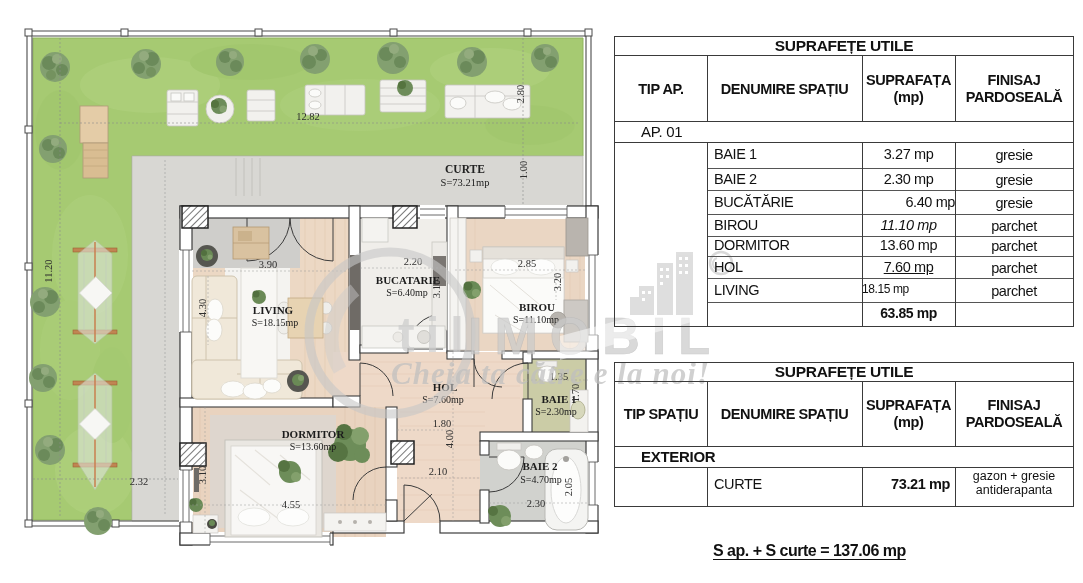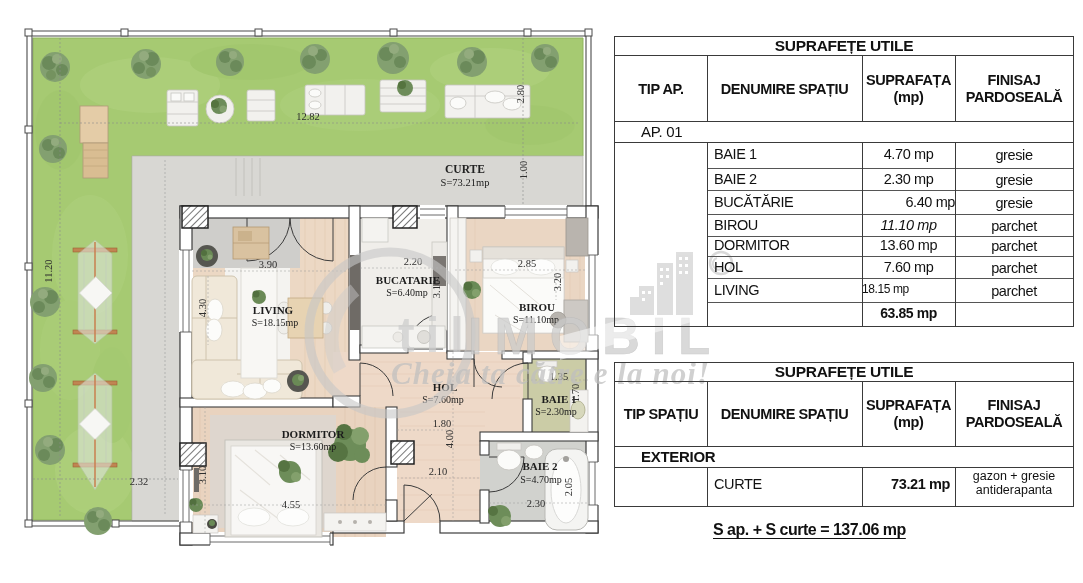--- a/index.html
+++ b/index.html
@@ -734,36 +734,36 @@
   <div class="abs" style="left:0;top:0;width:458px;height:18px;line-height:18px;text-align:center;font-size:15.5px;letter-spacing:-0.3px;font-weight:bold;color:#111;">SUPRAFEȚE UTILE</div>
 
   <div class="abs" style="left:0;top:44px;width:92px;text-align:center;font-size:14.5px;letter-spacing:-0.4px;font-weight:bold;color:#111;">TIP AP.</div>
   <div class="abs" style="left:92px;top:44px;width:155px;text-align:center;font-size:14.5px;letter-spacing:-0.4px;font-weight:bold;color:#111;">DENUMIRE SPAȚIU</div>
   <div class="abs" style="left:247px;top:35px;width:93px;text-align:center;font-size:14.5px;letter-spacing:-0.4px;font-weight:bold;color:#111;line-height:17px;">SUPRAFAȚA<br>(mp)</div>
   <div class="abs" style="left:340px;top:35px;width:118px;text-align:center;font-size:14.5px;letter-spacing:-0.4px;font-weight:bold;color:#111;line-height:17px;">FINISAJ<br>PARDOSEALĂ</div>
 
   <div class="abs" style="left:26px;top:86px;font-size:15px;letter-spacing:-0.3px;font-weight:normal;color:#111;">AP. 01</div>
 
   <div class="abs" style="left:99px;top:109px;font-size:14.5px;letter-spacing:-0.4px;color:#111;">BAIE 1</div>
-  <div class="abs" style="left:247px;top:109px;width:93px;text-align:center;font-size:14.5px;letter-spacing:-0.4px;color:#111;">4.70 mp</div>
+  <div class="abs" style="left:247px;top:109px;width:93px;text-align:center;font-size:14.5px;letter-spacing:-0.4px;color:#111;">3.27 mp</div>
   <div class="abs" style="left:340px;top:110px;width:118px;text-align:center;font-size:14.5px;letter-spacing:-0.4px;color:#111;">gresie</div>
   <div class="abs" style="left:99px;top:134px;font-size:14.5px;letter-spacing:-0.4px;color:#111;">BAIE 2</div>
   <div class="abs" style="left:247px;top:134px;width:93px;text-align:center;font-size:14.5px;letter-spacing:-0.4px;color:#111;">2.30 mp</div>
   <div class="abs" style="left:340px;top:135px;width:118px;text-align:center;font-size:14.5px;letter-spacing:-0.4px;color:#111;">gresie</div>
   <div class="abs" style="left:99px;top:157px;font-size:14.5px;letter-spacing:-0.4px;color:#111;">BUCĂTĂRIE</div>
   <div class="abs" style="left:247px;top:157px;width:93px;text-align:right;font-size:14.5px;letter-spacing:-0.4px;color:#111;">6.40 mp</div>
   <div class="abs" style="left:340px;top:158px;width:118px;text-align:center;font-size:14.5px;letter-spacing:-0.4px;color:#111;">gresie</div>
   <div class="abs" style="left:99px;top:180px;font-size:14.5px;letter-spacing:-0.4px;color:#111;">BIROU</div>
   <div class="abs" style="left:247px;top:180px;width:93px;text-align:center;font-size:14.5px;letter-spacing:-0.4px;color:#111;font-style:italic;">11.10 mp</div>
   <div class="abs" style="left:340px;top:181px;width:118px;text-align:center;font-size:14.5px;letter-spacing:-0.4px;color:#111;">parchet</div>
   <div class="abs" style="left:99px;top:200px;font-size:14.5px;letter-spacing:-0.4px;color:#111;">DORMITOR</div>
   <div class="abs" style="left:247px;top:200px;width:93px;text-align:center;font-size:14.5px;letter-spacing:-0.4px;color:#111;">13.60 mp</div>
   <div class="abs" style="left:340px;top:201px;width:118px;text-align:center;font-size:14.5px;letter-spacing:-0.4px;color:#111;">parchet</div>
   <div class="abs" style="left:99px;top:222px;font-size:14.5px;letter-spacing:-0.4px;color:#111;">HOL</div>
-  <div class="abs" style="left:247px;top:222px;width:93px;text-align:center;font-size:14.5px;letter-spacing:-0.4px;color:#111;">7.60 mp</div>
+  <div class="abs" style="left:247px;top:222px;width:93px;text-align:center;font-size:14.5px;letter-spacing:-0.4px;color:#111;text-decoration:underline;">7.60 mp</div>
   <div class="abs" style="left:340px;top:223px;width:118px;text-align:center;font-size:14.5px;letter-spacing:-0.4px;color:#111;">parchet</div>
   <div class="abs" style="left:99px;top:245px;font-size:14.5px;letter-spacing:-0.4px;color:#111;">LIVING</div>
   <div class="abs" style="left:247px;top:245px;width:93px;text-align:left;font-size:12px;letter-spacing:-0.4px;color:#111;">18.15 mp</div>
   <div class="abs" style="left:340px;top:246px;width:118px;text-align:center;font-size:14.5px;letter-spacing:-0.4px;color:#111;">parchet</div>
 
   <div class="abs" style="left:247px;top:268px;width:93px;text-align:center;font-size:14px;letter-spacing:-0.4px;font-weight:bold;color:#111;">63.85 mp</div>
 </div>
 
 <div class="abs" style="left:614px;top:362px;width:458px;height:143px;border:1px solid #3a3a3a;">
 
@@ -784,13 +784,13 @@
   <div class="abs" style="left:247px;top:34px;width:93px;text-align:center;font-size:14.5px;letter-spacing:-0.4px;font-weight:bold;color:#111;line-height:17px;">SUPRAFAȚA<br>(mp)</div>
   <div class="abs" style="left:340px;top:34px;width:118px;text-align:center;font-size:14.5px;letter-spacing:-0.4px;font-weight:bold;color:#111;line-height:17px;">FINISAJ<br>PARDOSEALĂ</div>
 
   <div class="abs" style="left:26px;top:85px;font-size:15px;letter-spacing:-0.3px;font-weight:bold;color:#111;">EXTERIOR</div>
 
   <div class="abs" style="left:99px;top:113px;font-size:14.5px;letter-spacing:-0.4px;color:#111;">CURTE</div>
   <div class="abs" style="left:247px;top:113px;width:93px;text-align:center;font-size:14.5px;letter-spacing:-0.4px;font-weight:bold;color:#111;margin-left:12px;">73.21 mp</div>
   <div class="abs" style="left:340px;top:106px;width:118px;text-align:center;font-size:12.5px;color:#111;line-height:14px;">gazon + gresie<br>antiderapanta</div>
 </div>
 
-<div class="abs" style="left:713px;top:521px;font-size:16px;letter-spacing:-0.5px;font-weight:bold;color:#111;text-decoration:underline;text-underline-offset:3px;">S ap. + S curte = 137.06 mp</div>
+<div class="abs" style="left:713px;top:542px;font-size:16px;letter-spacing:-0.5px;font-weight:bold;color:#111;text-decoration:underline;text-underline-offset:3px;">S ap. + S curte = 137.06 mp</div>
 
 </body></html>

